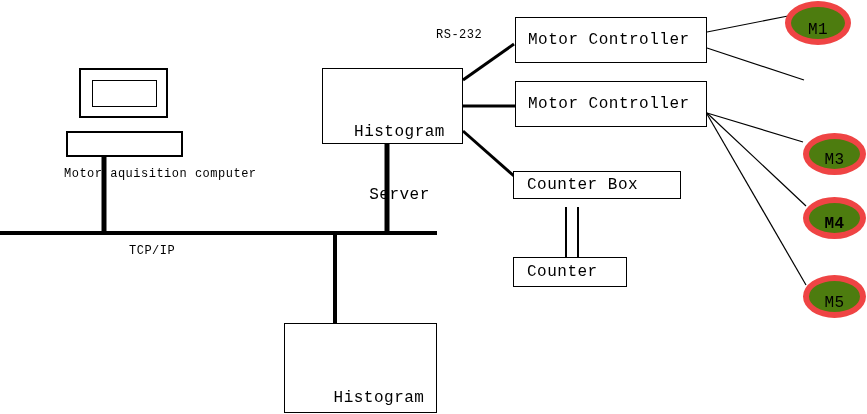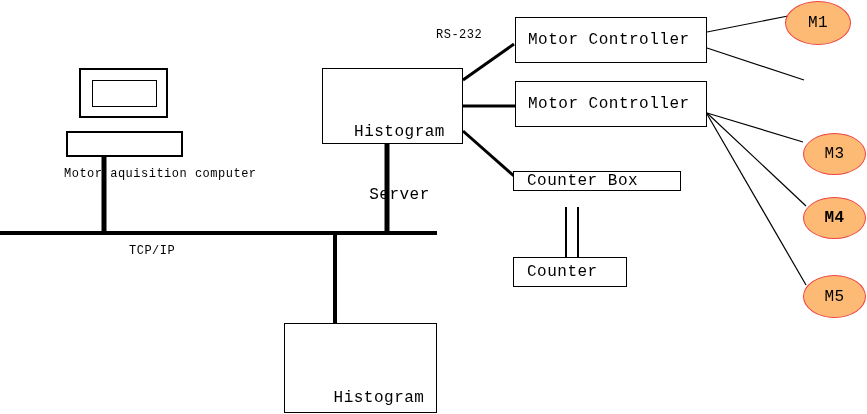--- a/index.html
+++ b/index.html
@@ -27,41 +27,41 @@
   .box.flexmid { display: flex; align-items: center; }
   .lbl {
     position: absolute;
     font-size: 12px;
     letter-spacing: 0.5px;
     white-space: pre;
     line-height: 19px;
   }
   .motor {
     position: absolute;
-    border: 1px solid #ef4444;
+    border: 6px solid #ef4444;
     border-radius: 50%;
-    background: #fdba74;
+    background: #4d7c0f;
     box-sizing: border-box;
     display: flex;
-    align-items: center;
+    align-items: flex-end;
     justify-content: center;
     font-size: 16px;
     letter-spacing: 0.5px;
   }
   .icon-rect {
     position: absolute;
     border: 2px solid #000000;
     background: #ffffff;
     box-sizing: border-box;
   }
   
   #terminal-server   { left: 322px; top: 68px;  width: 141px; height: 76px; padding: 11px 0 0 14px; line-height: 21px; }
   #motor-controller-1{ left: 515px; top: 17px;  width: 192px; height: 46px; padding-left: 12px; }
   #motor-controller-2{ left: 515px; top: 81px;  width: 192px; height: 46px; padding-left: 12px; }
-  #counter-box       { left: 513px; top: 171px; width: 168px; height: 20px; padding-left: 13px; }
+  #counter-box       { left: 513px; top: 171px; width: 168px; height: 28px; padding-left: 13px; }
   #counter           { left: 513px; top: 257px; width: 114px; height: 30px; padding-left: 13px; }
   #histogram-memory  { left: 284px; top: 323px; width: 153px; height: 90px; padding: 19px 0 0 37px; line-height: 22px; }
   #monitor-outer { left: 79px; top: 68px;  width: 89px;  height: 50px; }
   #monitor-inner { left: 92px; top: 80px;  width: 65px;  height: 27px; border-width: 1.5px; }
   #keyboard      { left: 66px; top: 131px; width: 117px; height: 26px; }
   #data-acq-label{ left: 64px;  top: 165px; }
   #tcpip-label   { left: 129px; top: 242px; }
   #rs232-label   { left: 436px; top: 26px; }
   #motor-m1 { left: 785px; top: 1px;   width: 66px; height: 44px; }
   #motor-m2 { left: 801px; top: 66px;  width: 65px; height: 44px; }

